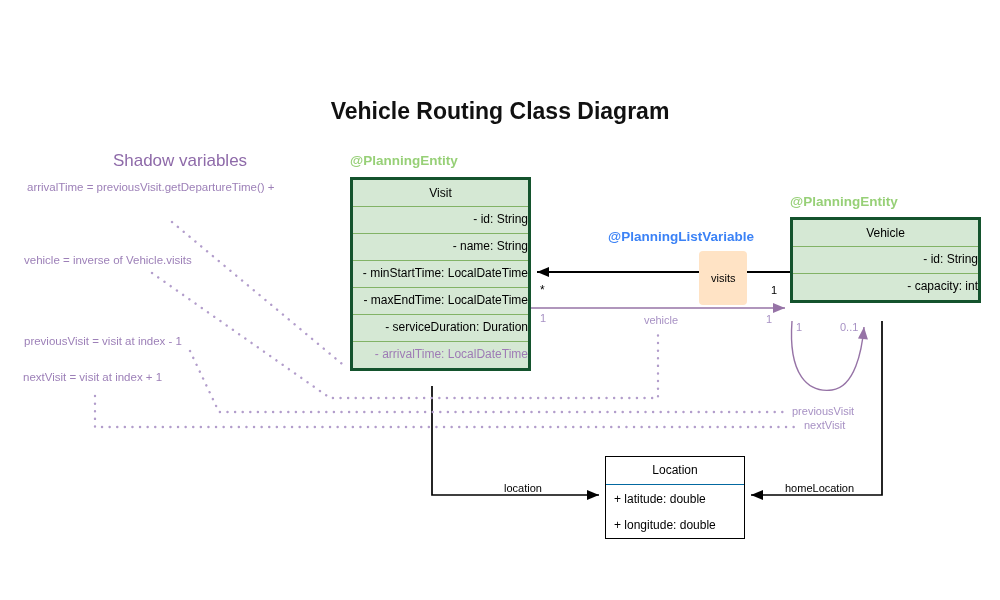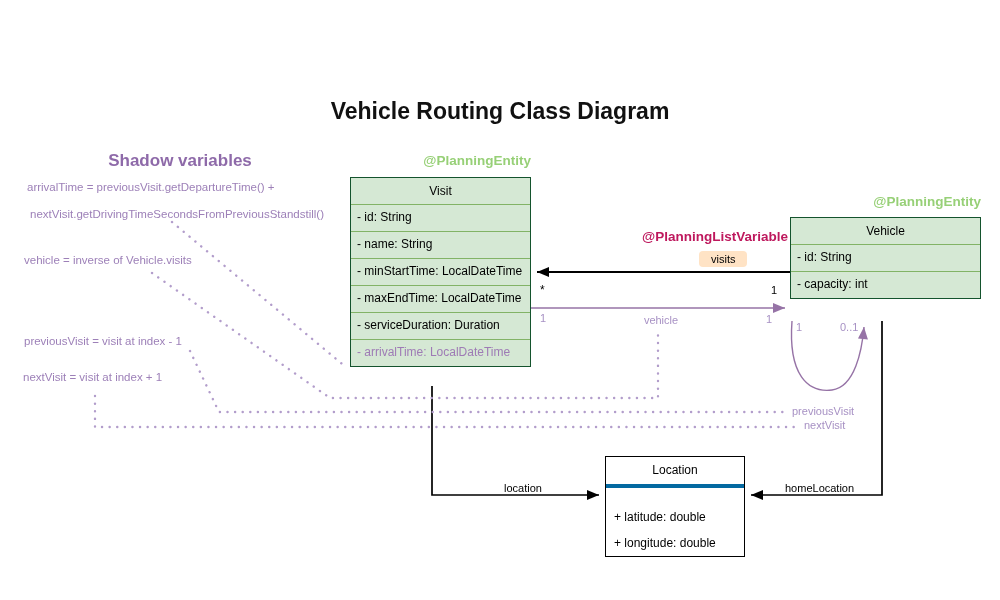--- a/index.html
+++ b/index.html
@@ -7,40 +7,40 @@
     position:relative;width:1000px;height:600px;overflow:hidden;
     font-family:"Liberation Sans",sans-serif;background:#ffffff;
   }
   .abs{position:absolute;}
   .title{
     left:0;top:98px;width:1000px;text-align:center;
     font-size:23px;font-weight:bold;color:#111111;
   }
   .shadow-heading{
     left:55px;top:151px;width:250px;text-align:center;
-    font-size:17px;font-weight:bold;color:#8e6aa9;
+    font-size:17px;font-weight:normal;color:#8e6aa9;
   }
   .sline{font-size:11.5px;color:#9d80b8;white-space:nowrap;}
-  .ann{font-weight:bold;font-size:13.5px;text-align:right;white-space:nowrap;}
+  .ann{font-weight:bold;font-size:13.5px;text-align:left;white-space:nowrap;}
   .ann.green{color:#97d077;}
-  .ann.peach{color:#be185d;}
-  .uml{background:#d5e8d4;border:1px solid #14532d;box-sizing:border-box;}
+  .ann.peach{color:#3b82f6;}
+  .uml{background:#d5e8d4;border:3px solid #14532d;box-sizing:border-box;}
   .uml .hd{height:26px;line-height:26px;text-align:center;font-size:12px;color:#000;}
   .uml .rw{height:26px;line-height:25px;border-top:1px solid #82b366;
-           padding-left:6px;font-size:12px;color:#000;white-space:nowrap;overflow:hidden;}
+           padding-left:6px;font-size:12px;color:#000;white-space:nowrap;overflow:hidden;text-align:right;}
   .uml .rw.muted{color:#9e7bb5;}
   .uml.plain{background:#ffffff;border:1px solid #000000;}
   .uml.plain .hd{height:27px;line-height:27px;}
-  .uml.plain .cmp{border-top:4px solid #0369a1;padding:16px 0 0 8px;}
+  .uml.plain .cmp{border-top:1px solid #0369a1;padding:1px 0 0 8px;}
   .uml.plain .cl{height:26px;line-height:26px;font-size:12px;color:#000;white-space:nowrap;}
   .sm{font-size:11px;white-space:nowrap;}
   .black{color:#000000;}
   .purple{color:#a791c4;}
   .chip{
-    background:#ffe3c5;border-radius:4px;padding:2px 12px;
+    background:#ffe3c5;border-radius:4px;padding:21px 12px;
     font-size:11px;color:#000;white-space:nowrap;
   }
   svg{position:absolute;left:0;top:0;}
 </style>
 </head>
 <body>
 
 <div class="stage">
 
   <svg width="1000" height="600">
@@ -66,21 +66,20 @@
     <path d="M 172,222 L 347,368" stroke="#b29dcb" stroke-width="2.4" fill="none" stroke-dasharray="0.1 7.5" stroke-linecap="round"></path>
     <path d="M 152,273 L 330,398 L 658,398 L 658,334" stroke="#b29dcb" stroke-width="2.4" fill="none" stroke-dasharray="0.1 7.5" stroke-linecap="round"></path>
     <path d="M 190,351 L 219,412 L 786,412" stroke="#b29dcb" stroke-width="2.4" fill="none" stroke-dasharray="0.1 7.5" stroke-linecap="round"></path>
     <path d="M 95,396 L 95,427 L 798,427" stroke="#b29dcb" stroke-width="2.4" fill="none" stroke-dasharray="0.1 7.5" stroke-linecap="round"></path>
   </svg>
 
   <div class="abs title">Vehicle Routing Class Diagram</div>
 
   <div class="abs shadow-heading">Shadow variables</div>
   <div class="abs sline" style="left:27px;top:181px">arrivalTime = previousVisit.getDepartureTime() +</div>
-  <div class="abs sline" style="left:30px;top:208px">nextVisit.getDrivingTimeSecondsFromPreviousStandstill()</div>
   <div class="abs sline" style="left:24px;top:254px">vehicle = inverse of Vehicle.visits</div>
   <div class="abs sline" style="left:24px;top:335px">previousVisit = visit at index - 1</div>
   <div class="abs sline" style="left:23px;top:371px">nextVisit = visit at index + 1</div>
 
   <div class="abs ann green" style="left:350px;top:153px;width:181px">@PlanningEntity</div>
   <div class="abs uml" style="left:350px;top:177px;width:181px">
     <div class="hd">Visit</div>
     <div class="rw" style="border-top-width:1px">- id: String</div>
     <div class="rw">- name: String</div>
     <div class="rw">- minStartTime: LocalDateTime</div>

